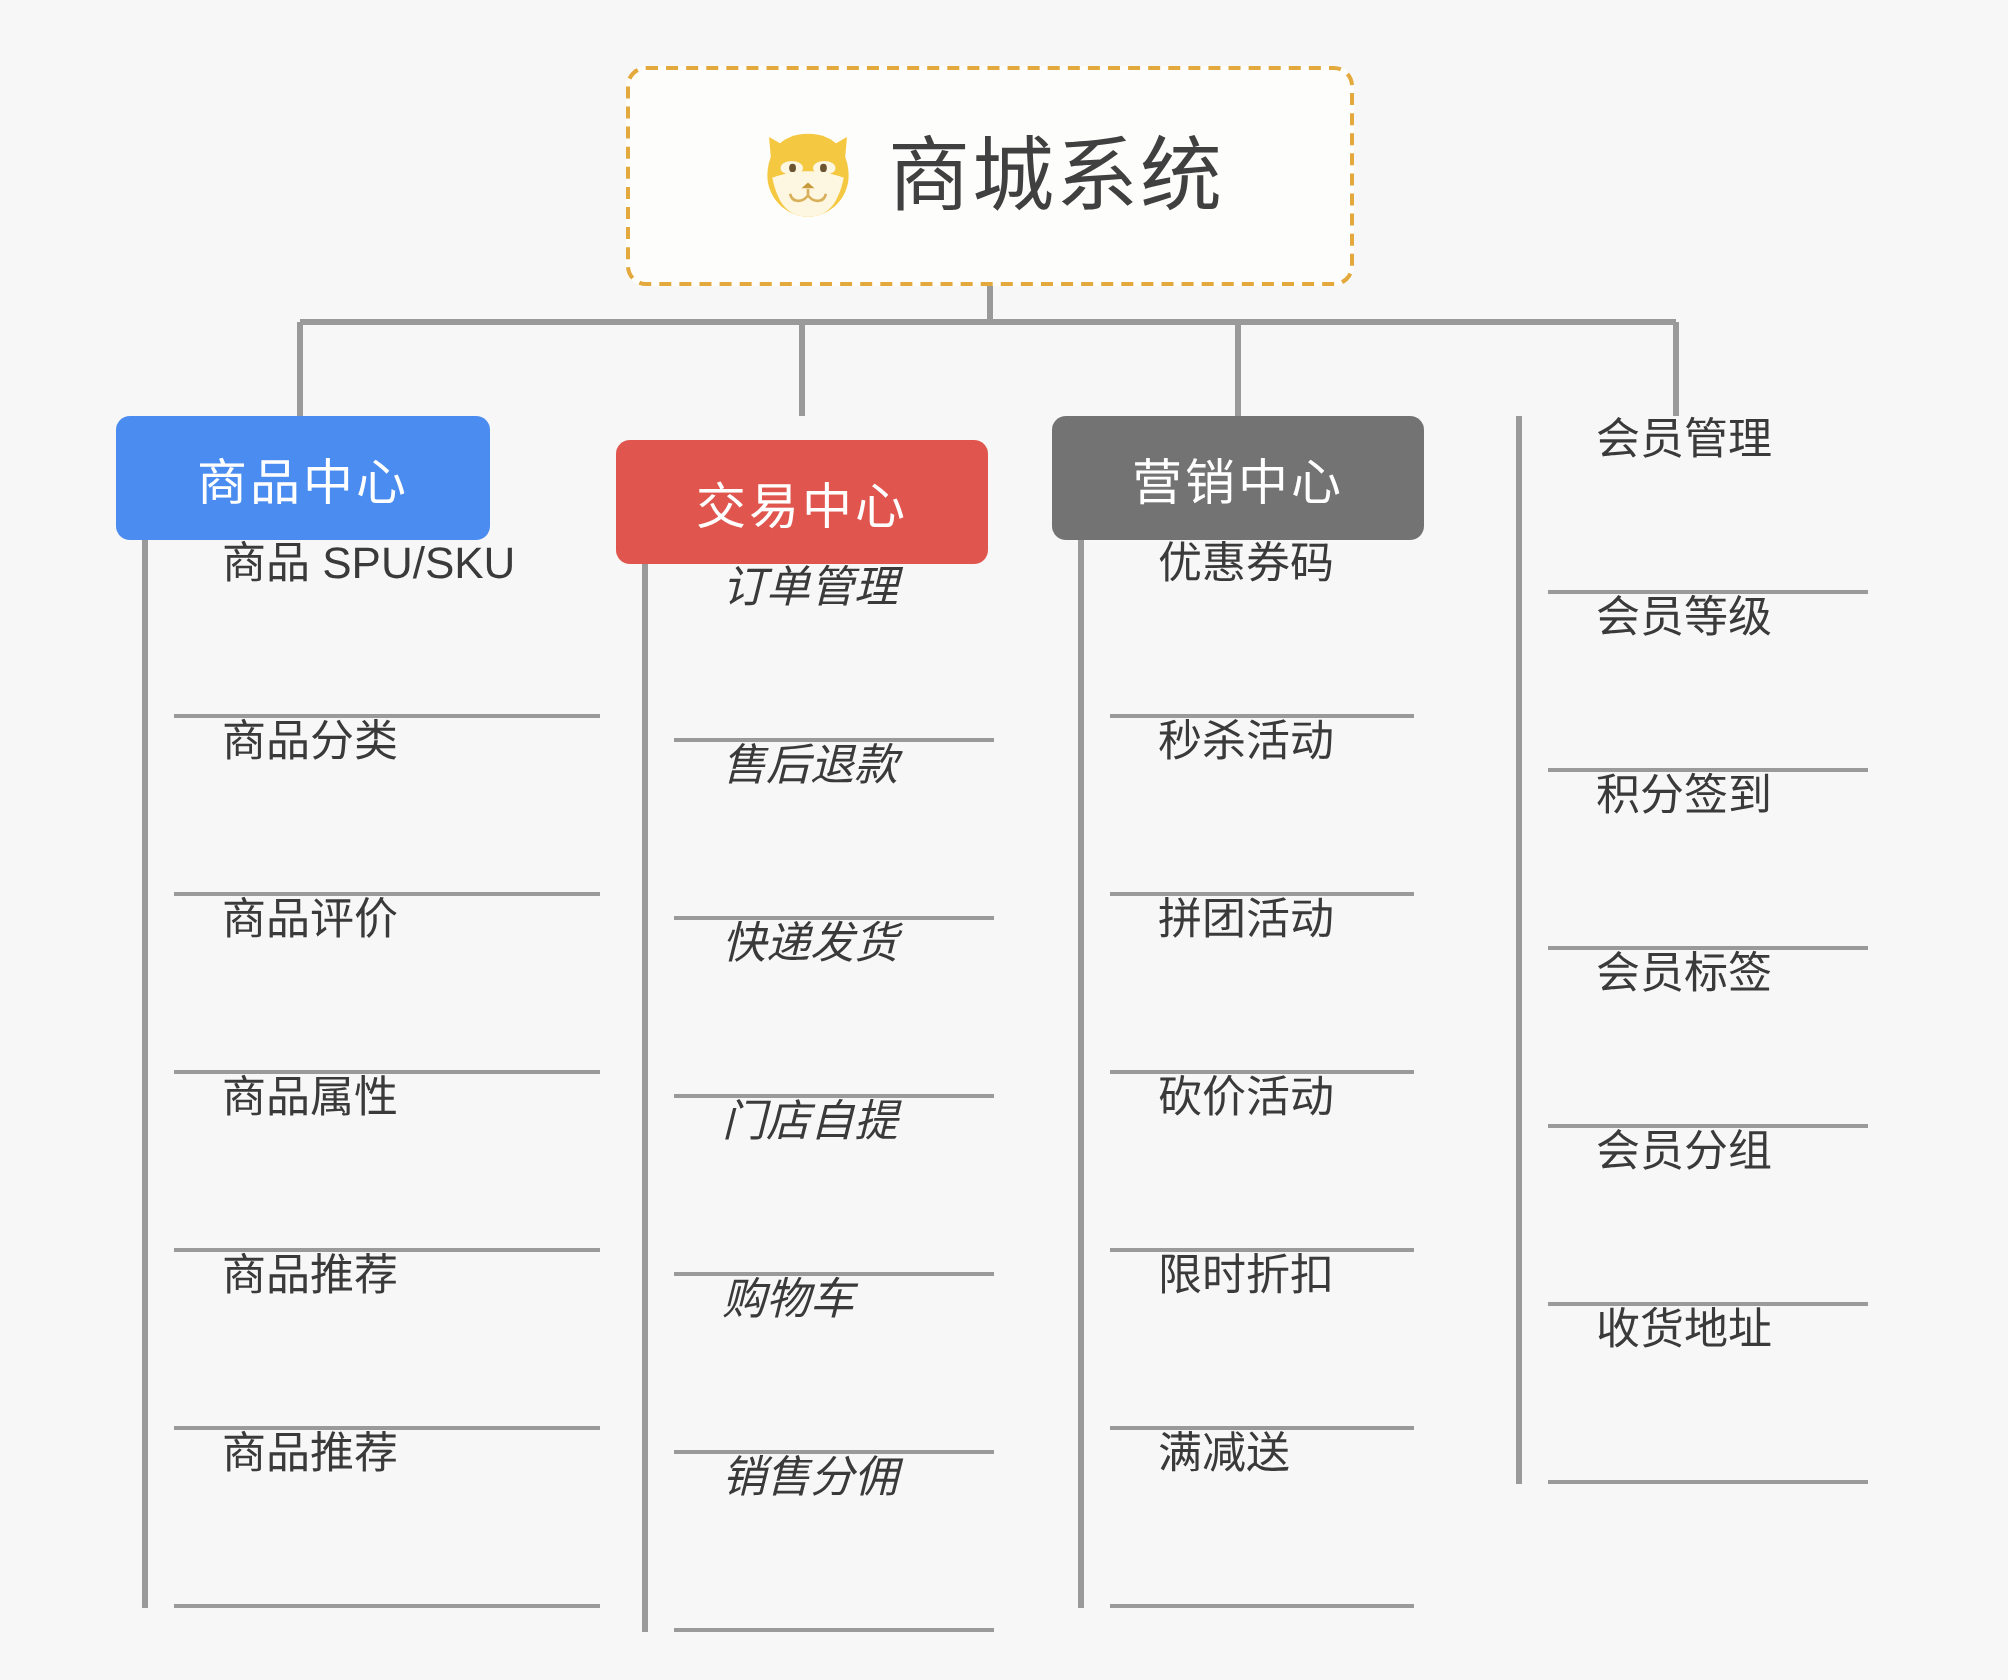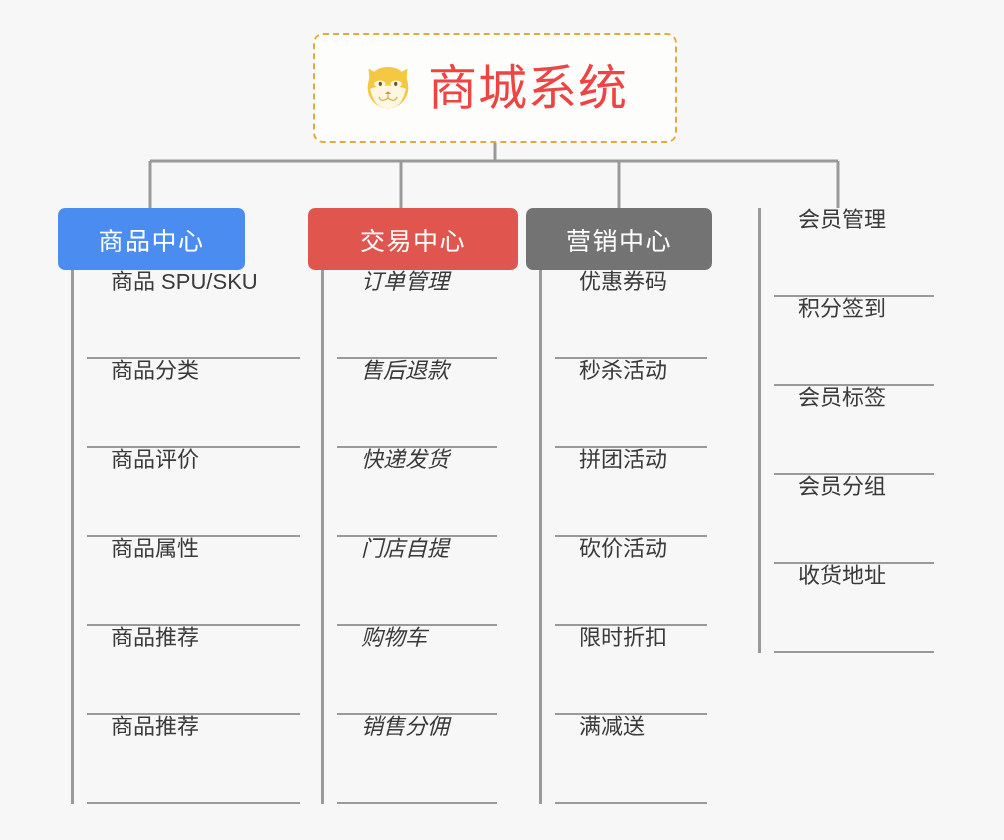--- a/index.html
+++ b/index.html
@@ -41,23 +41,23 @@
     justify-content: center;
     gap: 14px;
   }
   .root-icon {
     width: 52px;
     height: 52px;
     position: relative;
     flex: 0 0 auto;
   }
   .root-title {
-    font-size: 49px;
+    font-size: 41px;
     line-height: 1;
-    color: #ef4444;
+    color: #404040;
     letter-spacing: 1px;
     white-space: nowrap;
     font-weight: 400;
   }
 
   
   .connectors {
     position: absolute;
     left: 0;
     top: 0;
@@ -107,21 +107,21 @@
     padding-bottom: 2px;
   }
 
   
   #col-0 { left: 58px; }
   #col-0 .col-header { width: 187px; }
   #col-0 .leaf-list  { width: 187px; }
   #col-0 .leaf-item  { width: 213px; }
 
   #col-1 { left: 308px; }
-  #col-1 .col-header { width: 210px; }
+  #col-1 .col-header { width: 186px; margin-top: 12px; }
   #col-1 .leaf-list  { width: 186px; }
   #col-1 .leaf-item  { width: 160px; font-style: italic; }
 
   #col-2 { left: 526px; }
   #col-2 .col-header { width: 186px; }
   #col-2 .leaf-list  { width: 186px; }
   #col-2 .leaf-item  { width: 152px; }
 
   #col-3 { left: 745px; }
   #col-3 .col-header { width: 186px; }
@@ -244,20 +244,23 @@
         </div>
     </div>
   </div>
 
   <div class="column" id="col-3">
     <div class="leaf-list">
       <div class="leaf-item">
           <span class="leaf-label">会员管理</span>
         </div>
       <div class="leaf-item">
+          <span class="leaf-label">会员等级</span>
+        </div>
+      <div class="leaf-item">
           <span class="leaf-label">积分签到</span>
         </div>
       <div class="leaf-item">
           <span class="leaf-label">会员标签</span>
         </div>
       <div class="leaf-item">
           <span class="leaf-label">会员分组</span>
         </div>
       <div class="leaf-item">
           <span class="leaf-label">收货地址</span>

